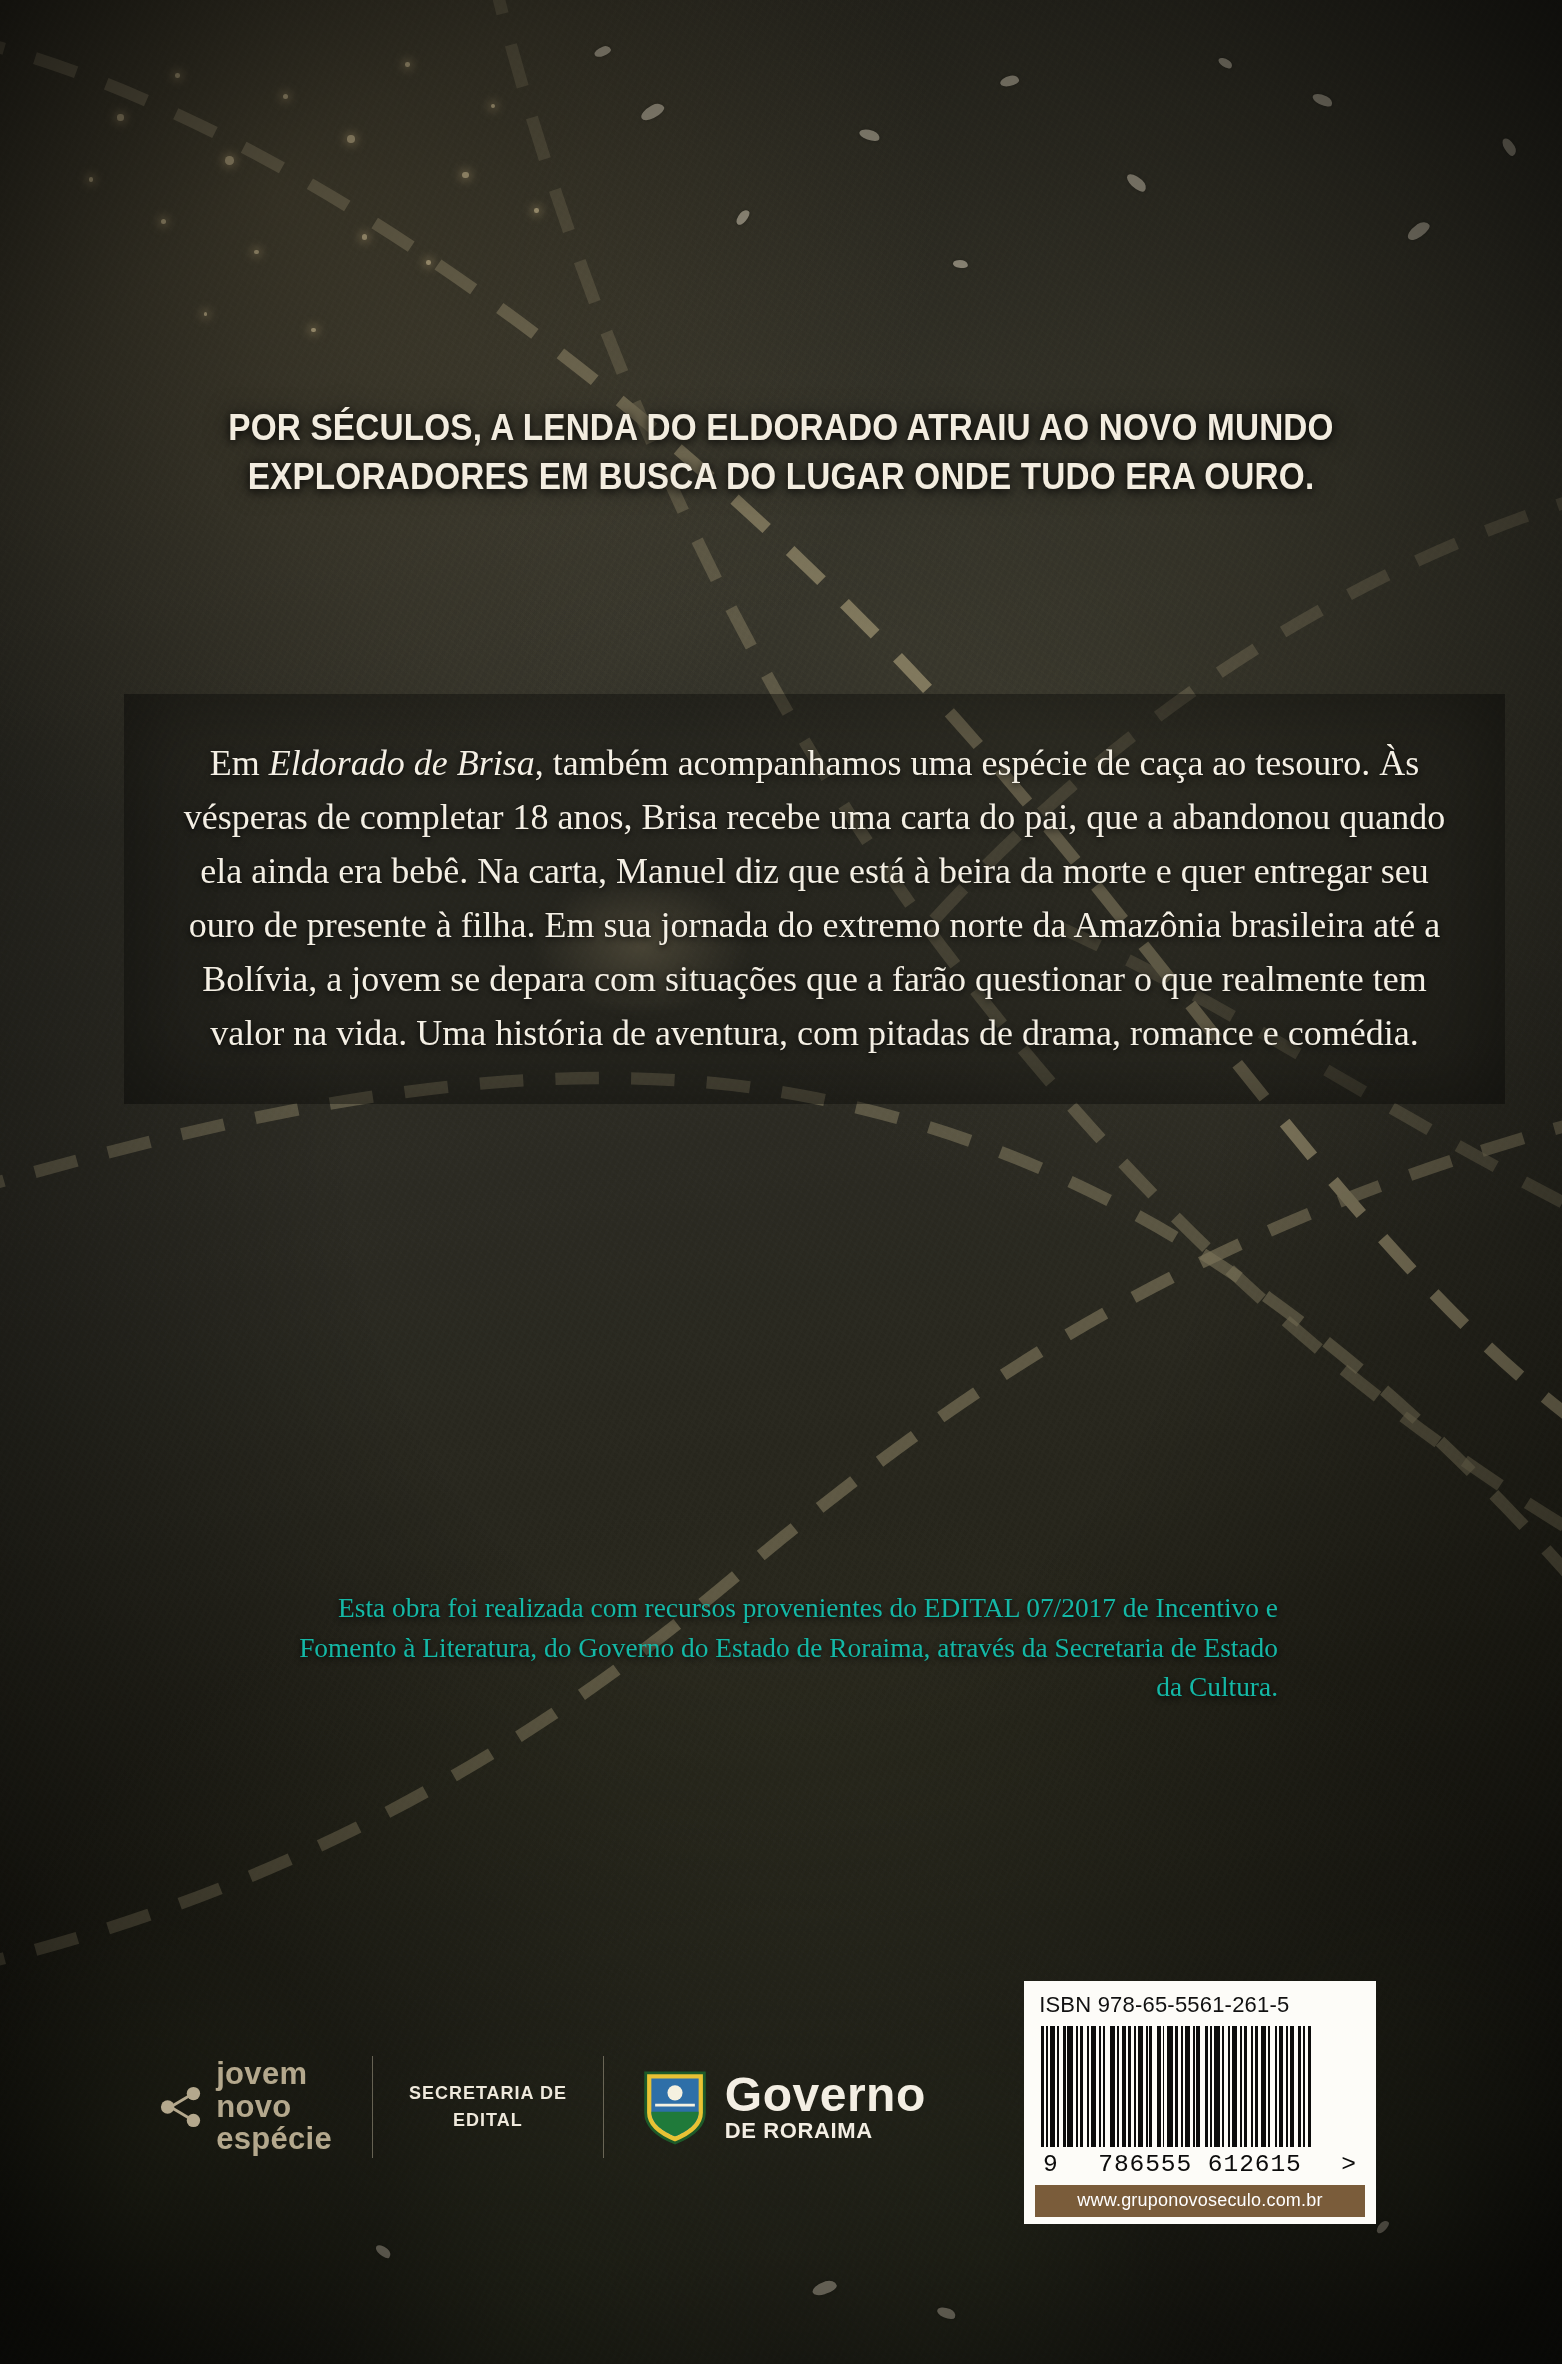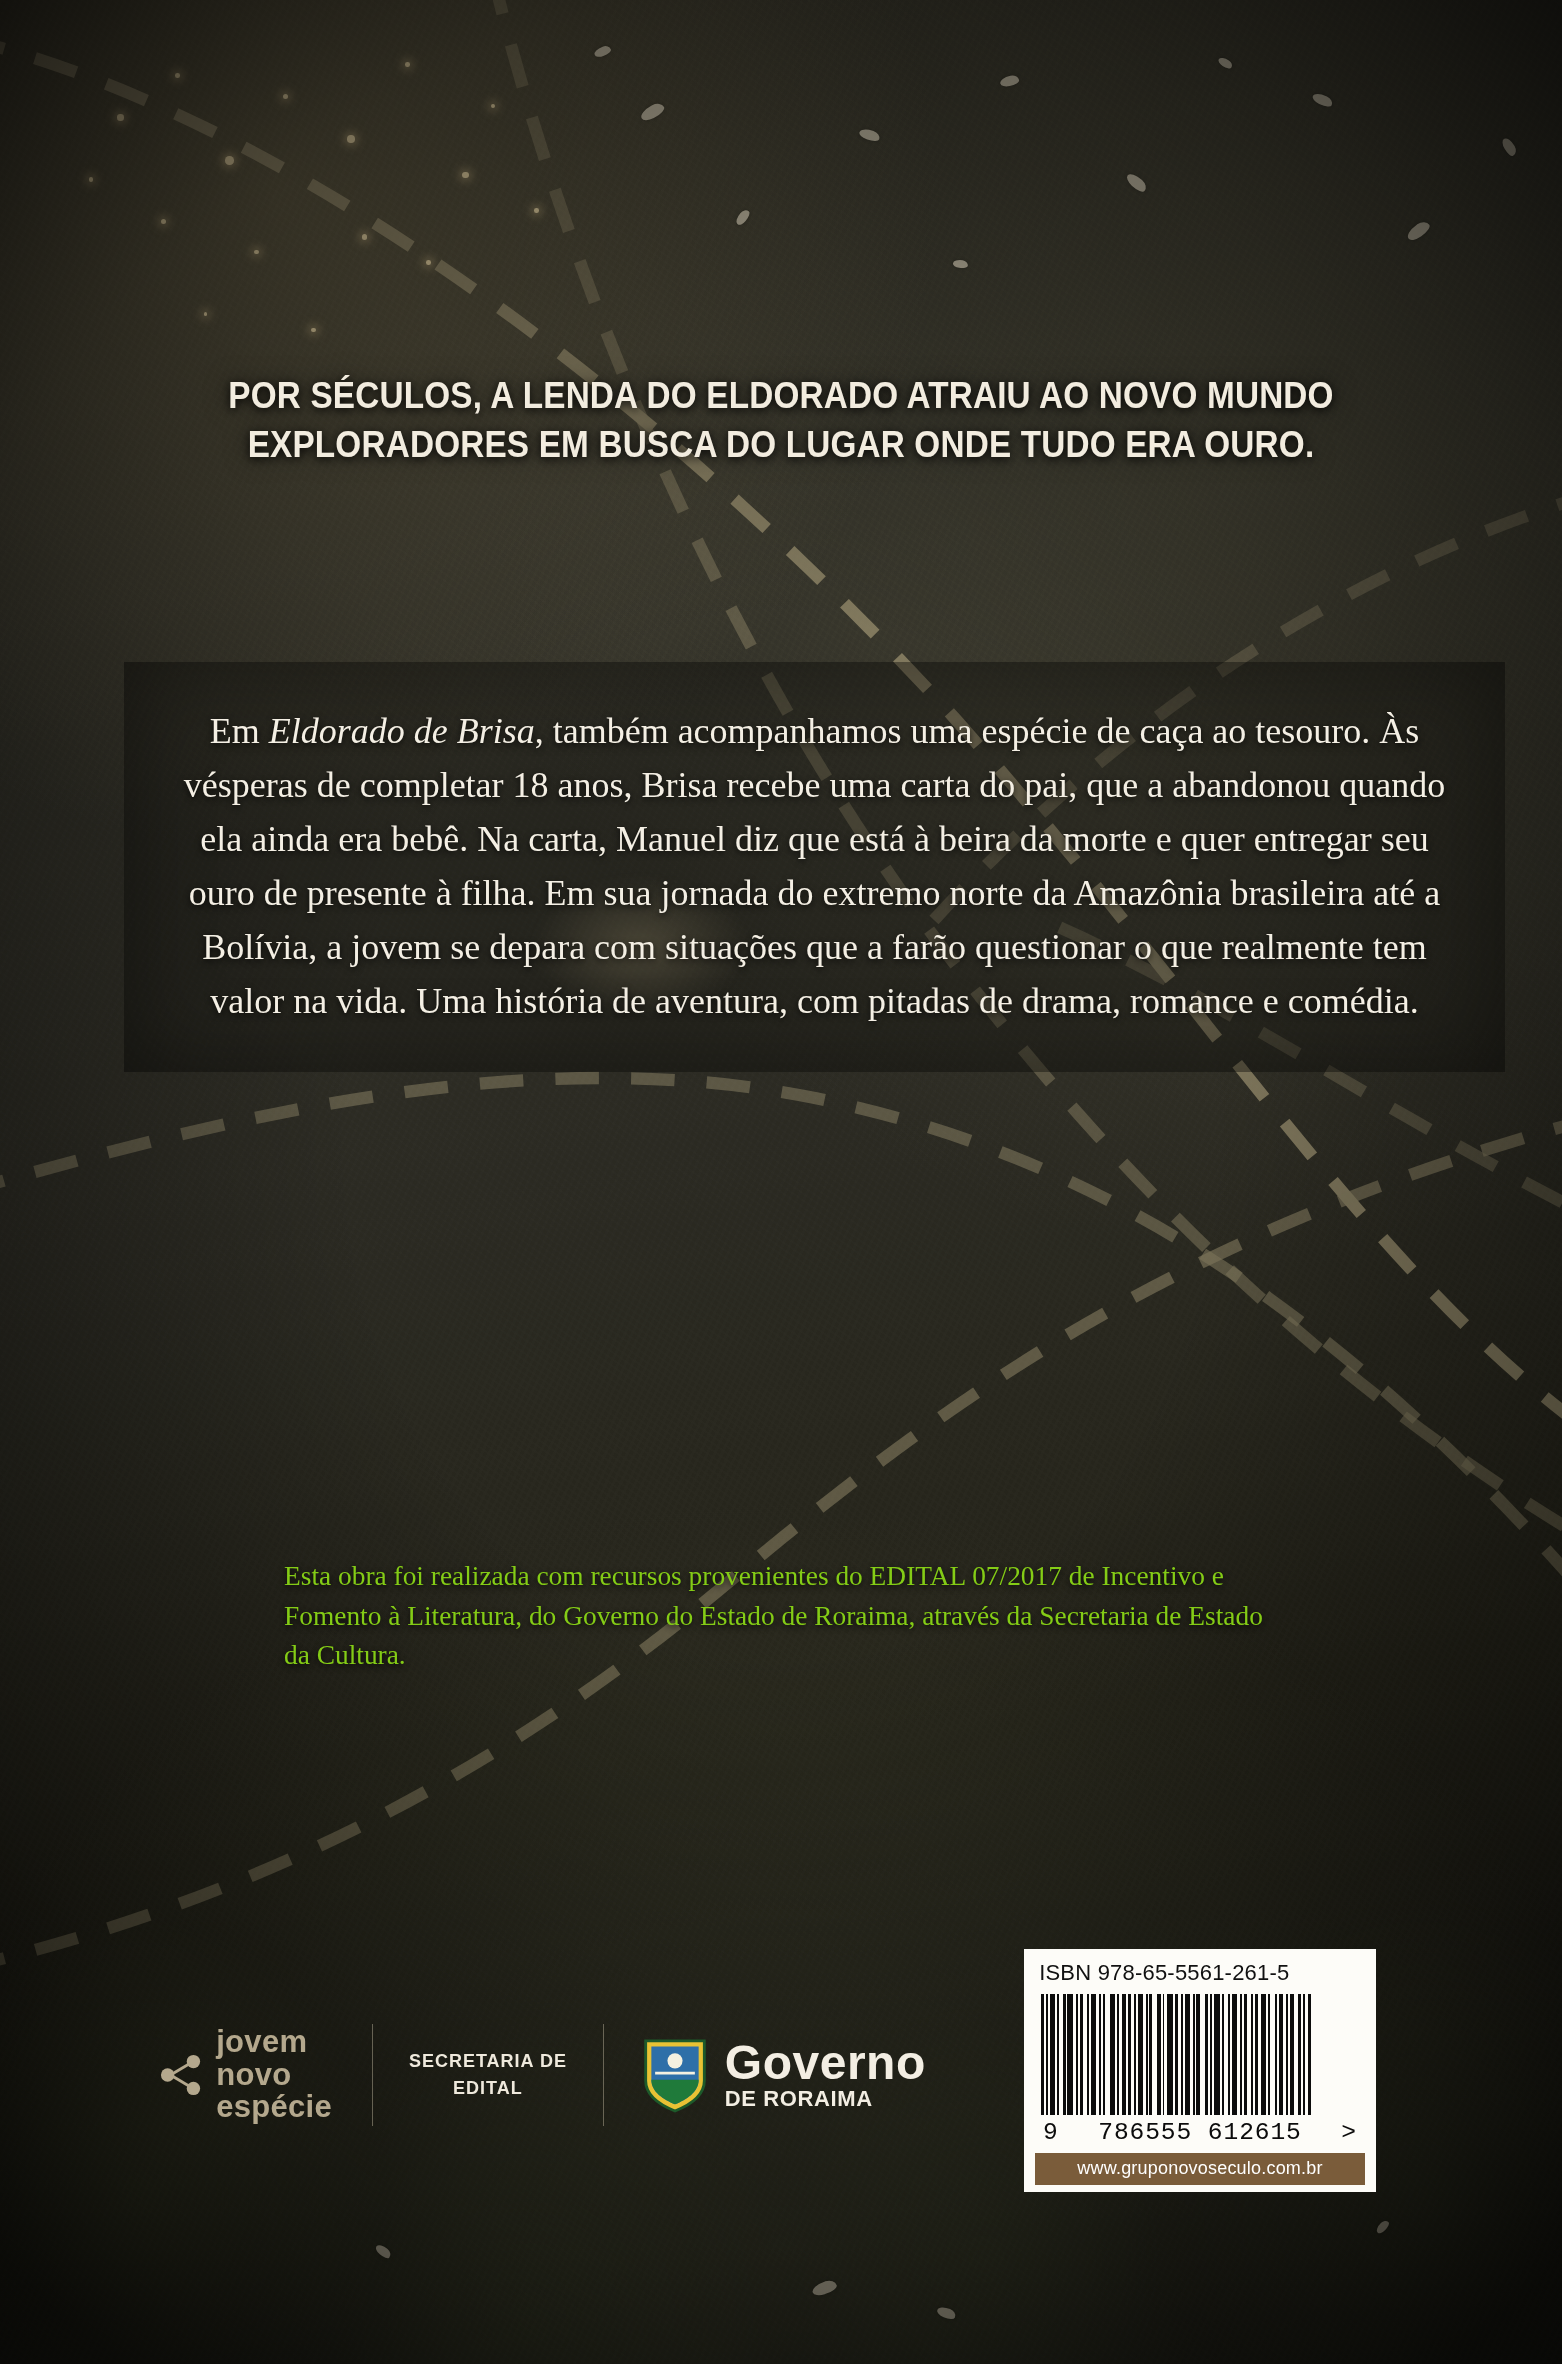--- a/index.html
+++ b/index.html
@@ -94,21 +94,21 @@
   
   .petals { position: absolute; inset: 0; pointer-events: none; }
   .petal {
     position: absolute;
     background: rgba(226,216,192,0.75);
     border-radius: 60% 40% 55% 45% / 55% 60% 40% 45%;
     box-shadow: 0 0 3.8px rgba(0,0,0,0.25);
   }
 
   
-  .content { position: absolute; inset: 0; }
+  .content { position: absolute; inset: 0; margin-top: 32px; }
 
   .headline {
     position: absolute;
     left: 0; right: 0;
     top: 371px;
     text-align: center;
     font-family: "Liberation Sans", sans-serif;
     font-weight: 700;
     font-size: 37px;
     letter-spacing: 0.2px;
@@ -137,25 +137,25 @@
     line-height: 1.5;
     color: #f4efe4;
     text-shadow: 0 1.9px 6.6px rgba(0,0,0,0.8);
   }
   .blurb em { font-style: italic; }
 
   .credits {
     position: absolute;
     left: 0; right: 0;
     top: 1557px;
-    text-align: left;
+    text-align: right;
     font-family: "Liberation Serif", serif;
     font-size: 27.4px;
     line-height: 1.45;
-    color: #84cc16;
+    color: #14b8a6;
     text-shadow: 0 1.9px 6.6px rgba(0,0,0,0.85);
     padding: 0 284px;
   }
 
   
   .logo-row {
     position: absolute;
     left: 159px;
     top: 2004px;
     display: flex;

